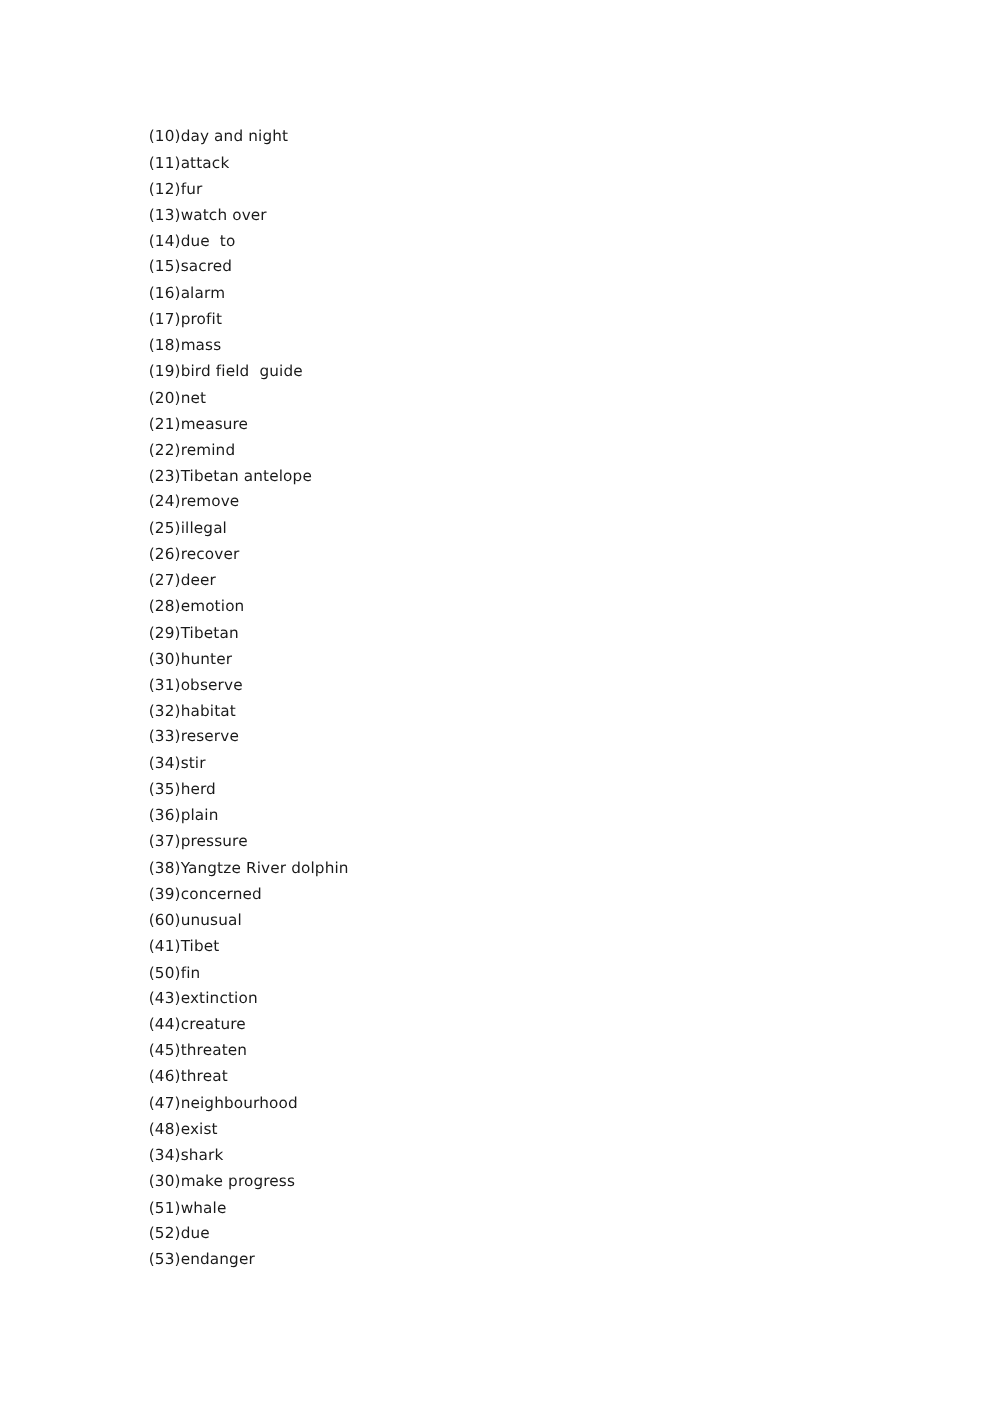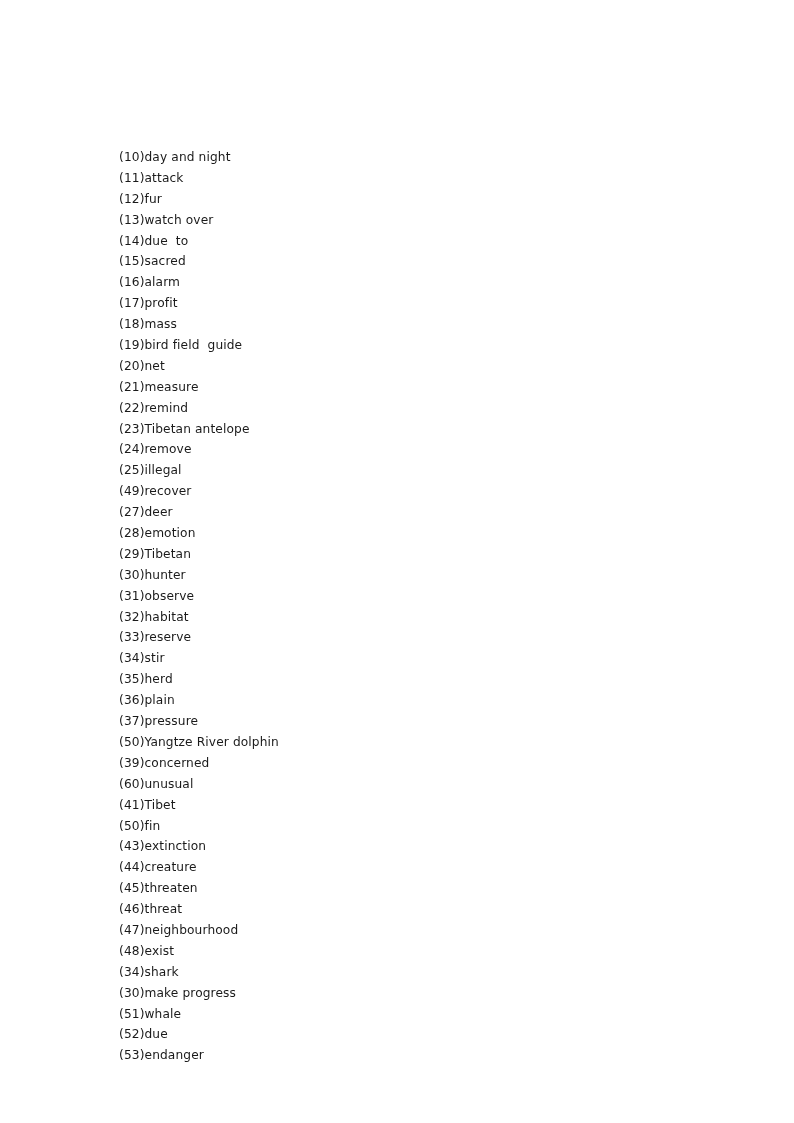--- a/index.html
+++ b/index.html
@@ -8,21 +8,20 @@
     padding: 0;
     background: #ffffff;
   }
   .page {
     position: relative;
     width: 794px;
     height: 1070px;
     background: #ffffff;
     overflow: hidden;
     box-sizing: border-box;
-    margin-top: 48px;
   }
   .word-list {
     position: absolute;
     left: 119px;
     top: 99px;
     margin: 0;
     padding: 0;
     list-style: none;
   }
   .word-list-item {
@@ -50,33 +49,33 @@
       <li class="word-list-item">(16)alarm</li>
       <li class="word-list-item">(17)profit</li>
       <li class="word-list-item">(18)mass</li>
       <li class="word-list-item">(19)bird field  guide</li>
       <li class="word-list-item">(20)net</li>
       <li class="word-list-item">(21)measure</li>
       <li class="word-list-item">(22)remind</li>
       <li class="word-list-item">(23)Tibetan antelope</li>
       <li class="word-list-item">(24)remove</li>
       <li class="word-list-item">(25)illegal</li>
-      <li class="word-list-item">(49)recover</li>
+      <li class="word-list-item">(26)recover</li>
       <li class="word-list-item">(27)deer</li>
       <li class="word-list-item">(28)emotion</li>
       <li class="word-list-item">(29)Tibetan</li>
       <li class="word-list-item">(30)hunter</li>
       <li class="word-list-item">(31)observe</li>
       <li class="word-list-item">(32)habitat</li>
       <li class="word-list-item">(33)reserve</li>
       <li class="word-list-item">(34)stir</li>
       <li class="word-list-item">(35)herd</li>
       <li class="word-list-item">(36)plain</li>
       <li class="word-list-item">(37)pressure</li>
-      <li class="word-list-item">(50)Yangtze River dolphin</li>
+      <li class="word-list-item">(38)Yangtze River dolphin</li>
       <li class="word-list-item">(39)concerned</li>
       <li class="word-list-item">(60)unusual</li>
       <li class="word-list-item">(41)Tibet</li>
       <li class="word-list-item">(50)fin</li>
       <li class="word-list-item">(43)extinction</li>
       <li class="word-list-item">(44)creature</li>
       <li class="word-list-item">(45)threaten</li>
       <li class="word-list-item">(46)threat</li>
       <li class="word-list-item">(47)neighbourhood</li>
       <li class="word-list-item">(48)exist</li>

